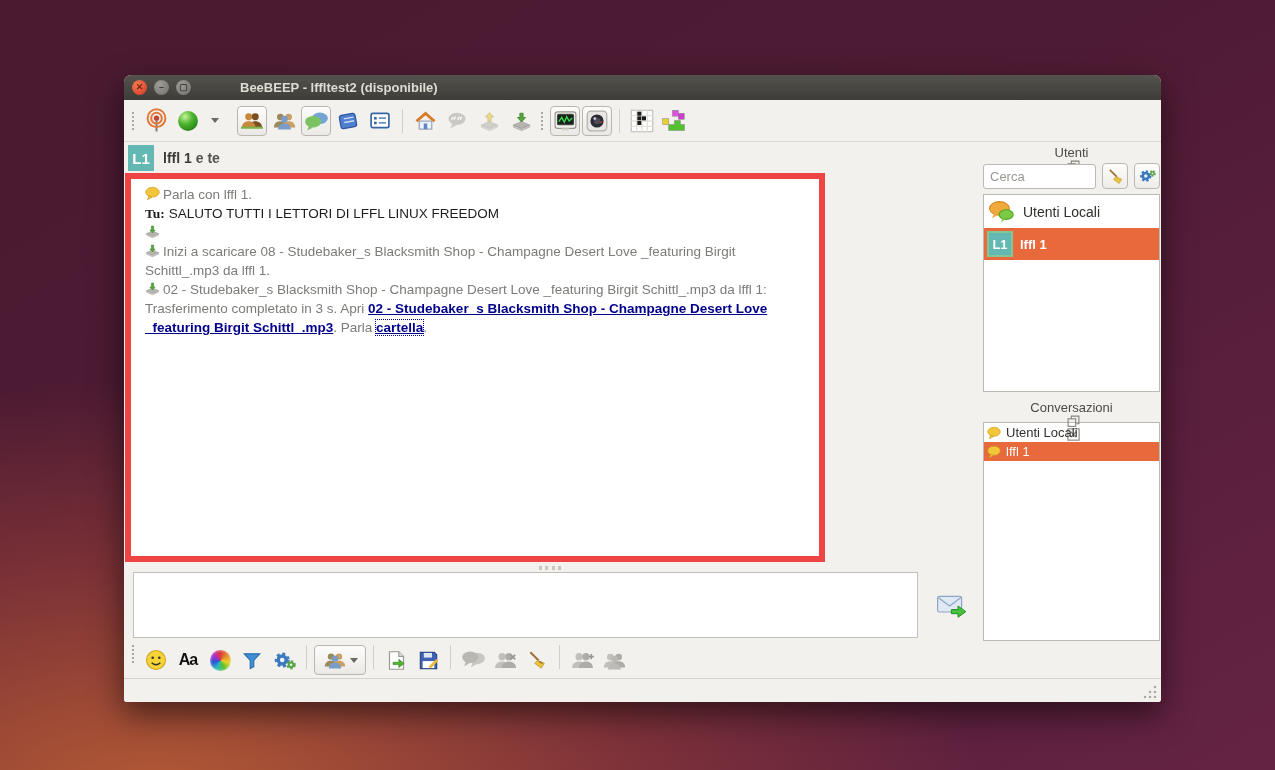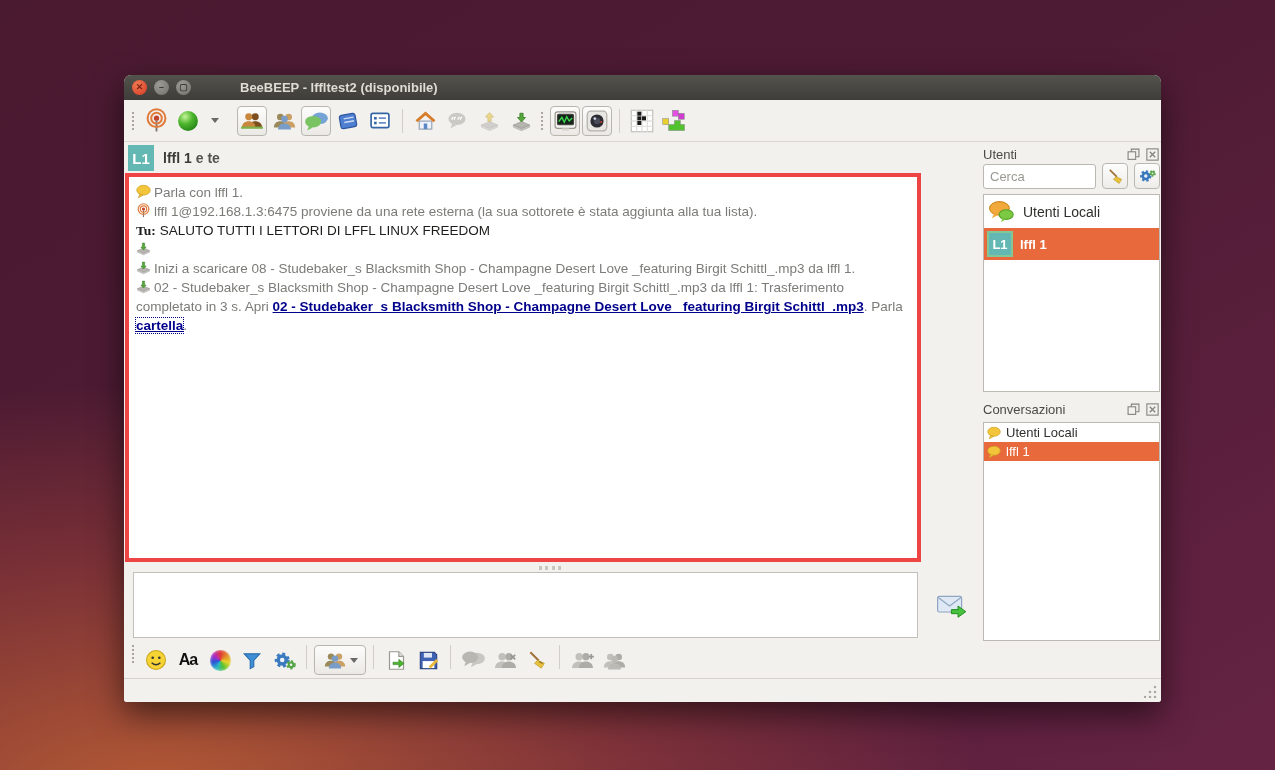--- a/index.html
+++ b/index.html
@@ -29,22 +29,22 @@
   .sep{width:1px;height:24px;background:#d2cfc9;margin:0 6px;}
   .grip-v{width:4px;height:18px;border-left:2px dotted #a9a6a0;margin:0 4px;}
   .dd-arrow{width:0;height:0;border-left:4px solid transparent;border-right:4px solid transparent;border-top:5px solid #6b6964;margin-left:3px;}
   .tb-gap{width:14px}
   
   .chat-header{position:absolute;top:69px;left:4px;height:28px;display:flex;align-items:center;gap:9px;}
   .avatar{width:26px;height:26px;background:#64b8b4;color:#fff;font-weight:bold;font-size:15px;
     display:flex;align-items:center;justify-content:center;}
   .chat-title{font-size:14px;font-weight:bold;color:#3a3a37;}
   .chat-title .suffix{color:#55534e;margin-left:4px;}
-  .chat-view{position:absolute;top:98px;left:1px;width:796px;height:389px;background:#fff;
-    border:4px solid #ef4444;padding:6px 7px;font-size:13.5px;line-height:19px;color:#7b7b78;overflow:hidden;}
+  .chat-view{position:absolute;top:98px;left:1px;width:700px;height:389px;background:#fff;
+    border:6px solid #ef4444;padding:6px 14px;font-size:13.5px;line-height:19px;color:#7b7b78;overflow:hidden;}
   .msg .ic{display:inline-block;width:15px;height:15px;vertical-align:-2px;margin-right:3px;}
   .msg b{color:#1d1d1b;margin-right:4px;font-family:Liberation Serif, serif;}
   .msg.user{color:#1d1d1b;}
   .msg a{color:#00008b;font-weight:bold;text-decoration:underline;cursor:pointer;}
   .msg a.focused{outline:1px dotted #00008b;}
   
   .splitter{position:absolute;top:490px;left:1px;width:850px;height:6px;display:flex;align-items:center;justify-content:center;}
   .splitter .knob{width:22px;height:4px;border-left:9px double #c9c6c0;border-right:9px double #c9c6c0;}
   
   .input-box{position:absolute;top:497px;left:9px;width:785px;height:66px;background:#fff;border:1px solid #c3c0ba;}
@@ -61,21 +61,21 @@
   .grip{position:absolute;right:4px;bottom:4px;width:13px;height:13px;
     background:
       radial-gradient(circle at 11px 2px,#aaa7a1 1.4px,transparent 1.6px),
       radial-gradient(circle at 11px 7px,#aaa7a1 1.4px,transparent 1.6px),
       radial-gradient(circle at 6px 7px,#aaa7a1 1.4px,transparent 1.6px),
       radial-gradient(circle at 11px 12px,#aaa7a1 1.4px,transparent 1.6px),
       radial-gradient(circle at 6px 12px,#aaa7a1 1.4px,transparent 1.6px),
       radial-gradient(circle at 1px 12px,#aaa7a1 1.4px,transparent 1.6px);}
   
   .side{position:absolute;left:859px;top:70px;width:177px;}
-  .dock-title{display:flex;align-items:center;height:18px;font-size:13px;color:#4a4a46;}
+  .dock-title{display:flex;align-items:center;height:18px;font-size:13px;color:#4a4a46;flex-direction:column;}
   .dock-title .sp{flex:1}
   .mini{width:15px;height:14px;margin-left:4px;display:flex;align-items:center;justify-content:center;cursor:pointer;}
   .search-row{display:flex;gap:6px;align-items:center;}
   .search-input{flex:1;min-width:0;height:25px;border:1px solid #bbb8b2;border-radius:3px;padding:0 6px;
     font-family:"Liberation Sans",sans-serif;font-size:13px;color:#555;background:#fff;}
   .search-input::placeholder{color:#9a9892}
   .sqbtn{width:26px;height:26px;border:1px solid #bbb8b2;border-radius:4px;flex:0 0 auto;
     background:linear-gradient(#fdfdfc,#edece8);display:flex;align-items:center;justify-content:center;cursor:pointer;}
   .users-list{margin-top:5px;height:198px;background:#fff;border:1px solid #bcb9b3;overflow:hidden;}
   .u-row{display:flex;align-items:center;height:33px;padding-left:4px;gap:8px;font-size:14px;color:#2f2f2c;}
@@ -259,30 +259,20 @@
       <span>lffl 1</span><span class="suffix">e te</span>
     </div>
   </div>
 
   <div class="chat-view">
     <div class="msg">
       <svg class="ic" viewBox="0 0 16 16">
           <use href="#d-bubble" fill="#f2c53b" stroke="#c89a1e" stroke-width=".7"></use>
         </svg><span>Parla con lffl 1.</span>
     </div>
-    <div class="msg">
-      <svg class="ic" viewBox="0 0 16 16">
-        <path d="M8 8v7" stroke="#777470" stroke-width="1.2"></path>
-        <g fill="none" stroke="#e07b3c" stroke-width="1.3">
-            <circle cx="8" cy="6.5" r="5.7"></circle>
-            <circle cx="8" cy="6.5" r="3.4"></circle>
-          </g>
-        <circle cx="8" cy="6.5" r="1.7" fill="#c2452f"></circle>
-      </svg><span>lffl 1@192.168.1.3:6475 proviene da una rete esterna (la sua sottorete è stata aggiunta alla tua lista).</span>
-    </div>
     <div class="msg user">
       <b>Tu:</b><span>SALUTO TUTTI I LETTORI DI LFFL LINUX FREEDOM</span>
     </div>
     <div class="msg">
       <svg class="ic" viewBox="0 0 16 16">
         <use href="#d-disk" fill="#b7b5b0" stroke="#8d8b86" stroke-width=".4"></use>
         <path d="M8 9.6L5.2 6.4h1.6V2.2h2.4v4.2h1.6z" fill="#57a83c" stroke="#2f7a1f" stroke-width=".5"></path>
       </svg>
     </div>
     <div class="msg">

